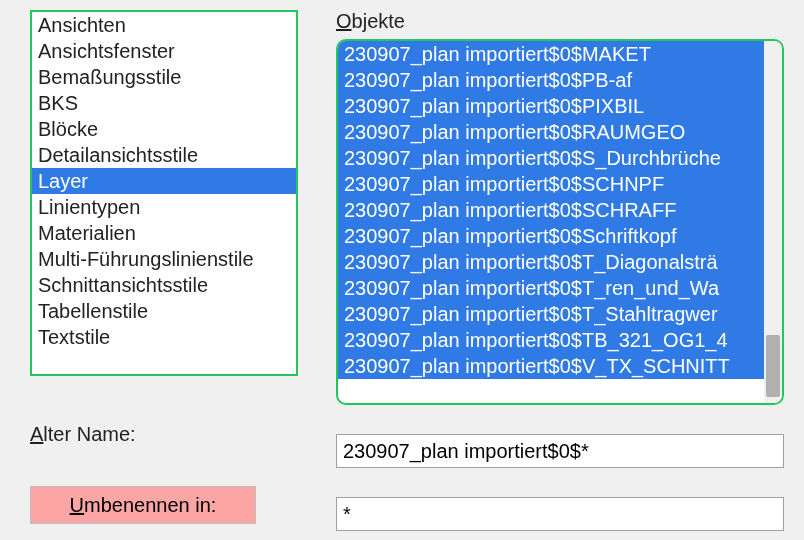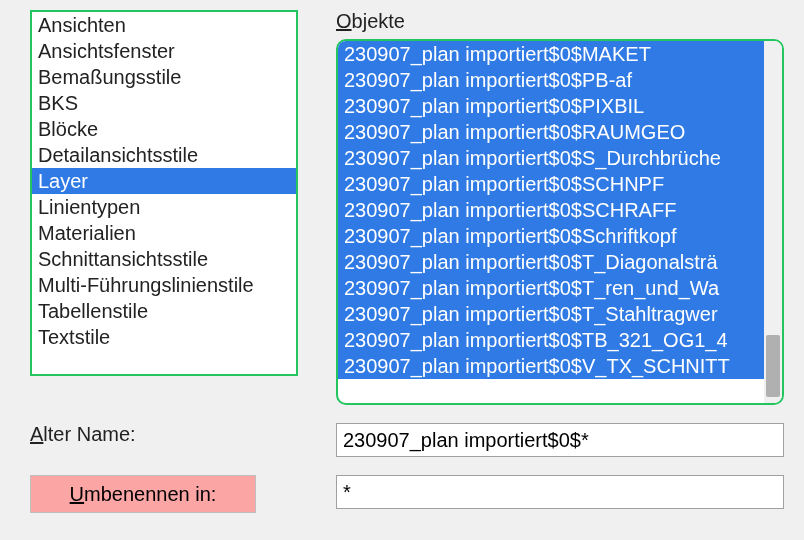--- a/index.html
+++ b/index.html
@@ -75,21 +75,21 @@
     background: #b0b0b0;
     border-radius: 2px;
   }
   .row {
     display: flex;
     gap: 38px;
     margin-top: 18px;
     align-items: flex-start;
   }
   .row-label-col { width: 268px; }
-  .row-field-col { width: 448px; }
+  .row-field-col { width: 448px; margin-top: 11px; }
   input.textfield {
     width: 100%;
     box-sizing: border-box;
     height: 34px;
     font-size: 20px;
     font-family: inherit;
     border: 1px solid #a0a0a0;
     padding: 2px 6px;
     background: #fff;
   }
@@ -117,22 +117,22 @@
       <div class="listbox" id="left-list">
           <div class="listitem">Ansichten</div>
           <div class="listitem">Ansichtsfenster</div>
           <div class="listitem">Bemaßungsstile</div>
           <div class="listitem">BKS</div>
           <div class="listitem">Blöcke</div>
           <div class="listitem">Detailansichtsstile</div>
           <div class="listitem selected">Layer</div>
           <div class="listitem">Linientypen</div>
           <div class="listitem">Materialien</div>
+          <div class="listitem">Multi-Führungslinienstile</div>
           <div class="listitem">Schnittansichtsstile</div>
-          <div class="listitem">Multi-Führungslinienstile</div>
           <div class="listitem">Tabellenstile</div>
           <div class="listitem">Textstile</div>
         </div>
     </div>
 
     <div class="rcol">
       <div class="label" id="label-objects"><span class="ak">O</span>bjekte</div>
       <div class="listbox">
         <div class="items" id="right-list">
             <div class="listitem">230907_plan importiert$0$MAKET</div>

